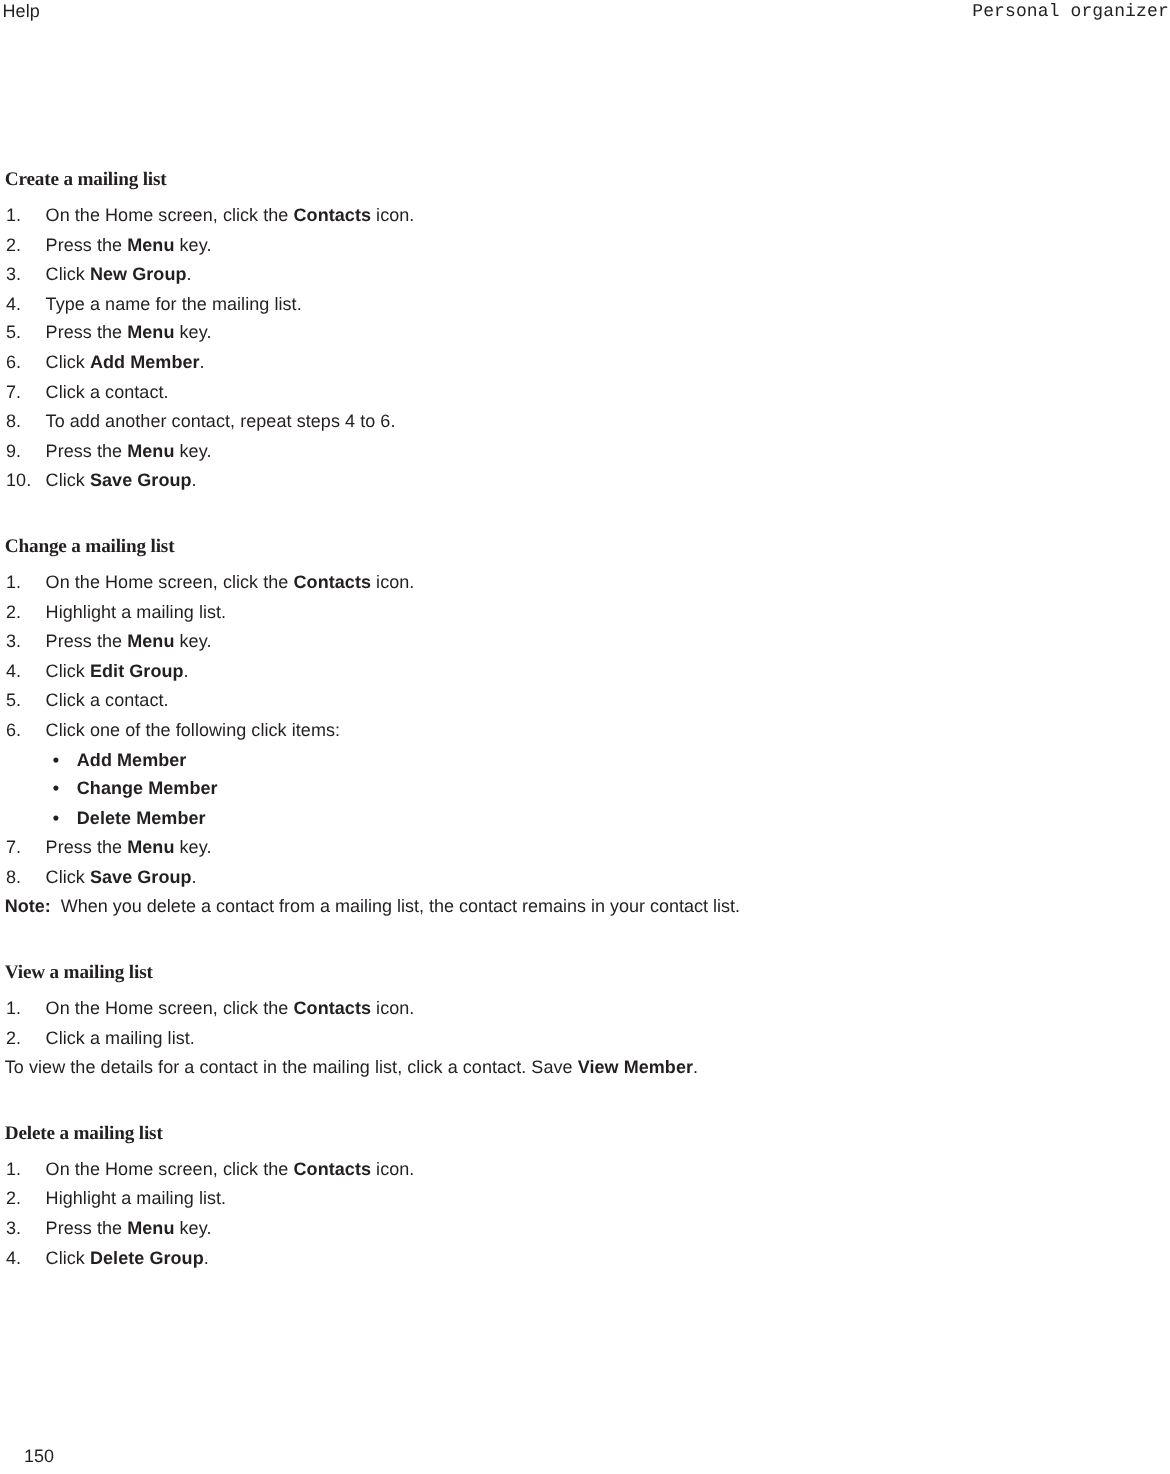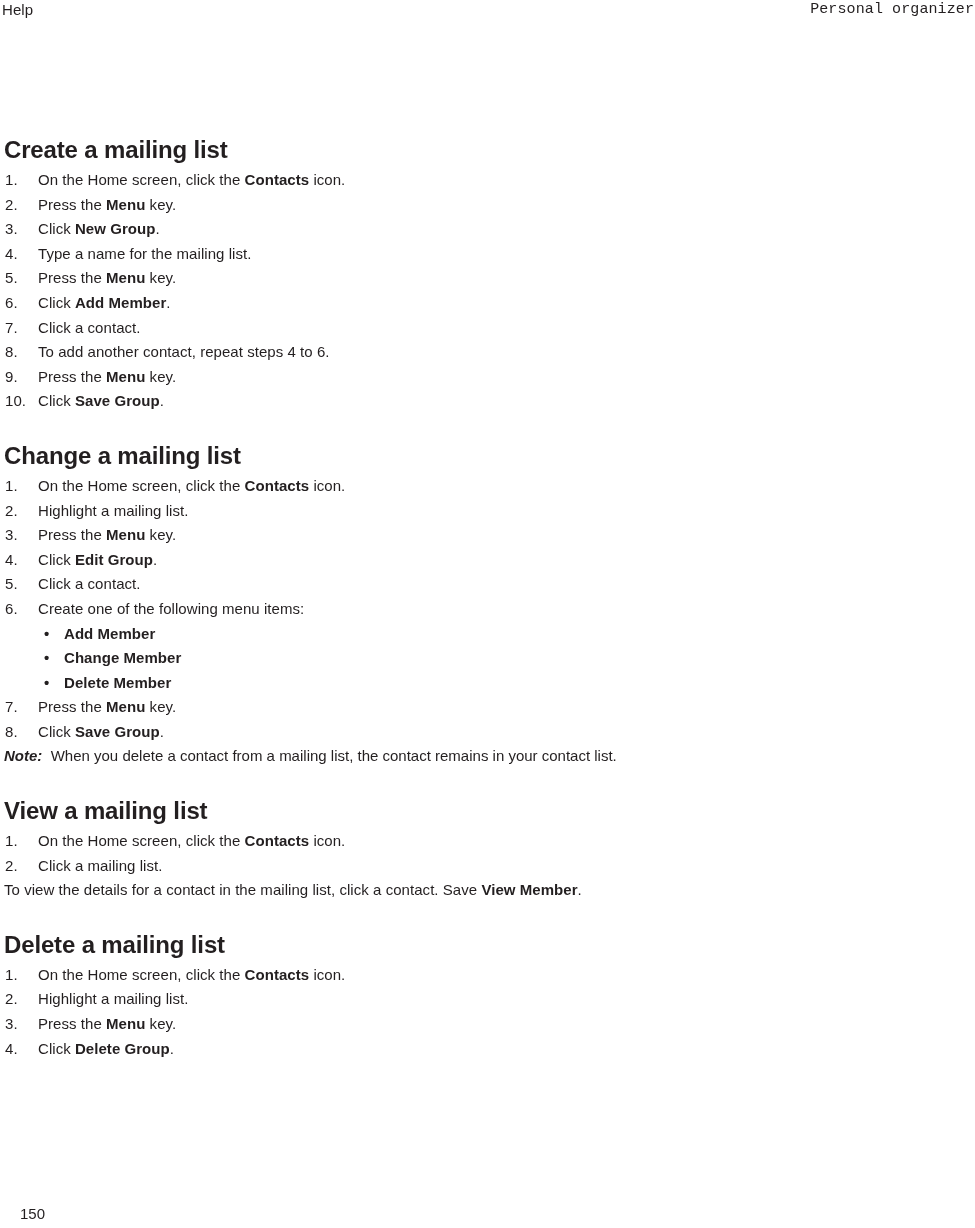--- a/index.html
+++ b/index.html
@@ -44,27 +44,28 @@
     top: 138px;
     left: 4px;
     width: 900px;
   }
 
   
   .section { margin: 0 0 0 0; }
   .section + .section { margin-top: 30px; }
 
   h2.section-title {
-    font-size: 24px;
+    font-size: 16px;
     line-height: 24px;
     font-weight: bold;
     margin: 0 0 6px 0;
     padding: 0;
     color: #231f20;
     letter-spacing: -0.15px;
+    font-family: Liberation Serif, serif;
   }
 
   
   ol.steps {
     list-style: none;
     margin: 0;
     padding: 0;
   }
   ol.steps > li.step {
     position: relative;
@@ -120,21 +121,21 @@
     color: #231f20;
     letter-spacing: 0.05px;
   }
   p.note {
     font-size: 15px;
     line-height: 24.6px;
     margin: 0;
     padding: 0;
     color: #231f20;
   }
-  .note-label { font-weight: bold; font-style: italic; }
+  .note-label { font-weight: bold; }
   .gap-before { margin-top: 16px; }
   .gap-before-lg { margin-top: 19px; }
 
   b, .ui-term { font-weight: bold; }
 
   
   .page-number {
     position: absolute;
     left: 20px;
     bottom: 4px;
@@ -215,21 +216,21 @@
         <li class="step">
           <span class="step-num">4.</span>
           <span class="step-text"><span>Click </span><span class="ui-term">Edit Group</span><span>.</span></span>
         </li>
         <li class="step">
           <span class="step-num">5.</span>
           <span class="step-text"><span>Click a contact.</span></span>
         </li>
         <li class="step">
           <span class="step-num">6.</span>
-          <span class="step-text"><span>Create one of the following menu items:</span></span>
+          <span class="step-text"><span>Click one of the following click items:</span></span>
           <ul class="subitems">
             <li class="subitem"><span class="bullet">•</span><span>Add Member</span></li>
             <li class="subitem"><span class="bullet">•</span><span>Change Member</span></li>
             <li class="subitem"><span class="bullet">•</span><span>Delete Member</span></li>
           </ul>
         </li>
         <li class="step">
           <span class="step-num">7.</span>
           <span class="step-text"><span>Press the </span><span class="ui-term">Menu</span><span> key.</span></span>
         </li>

